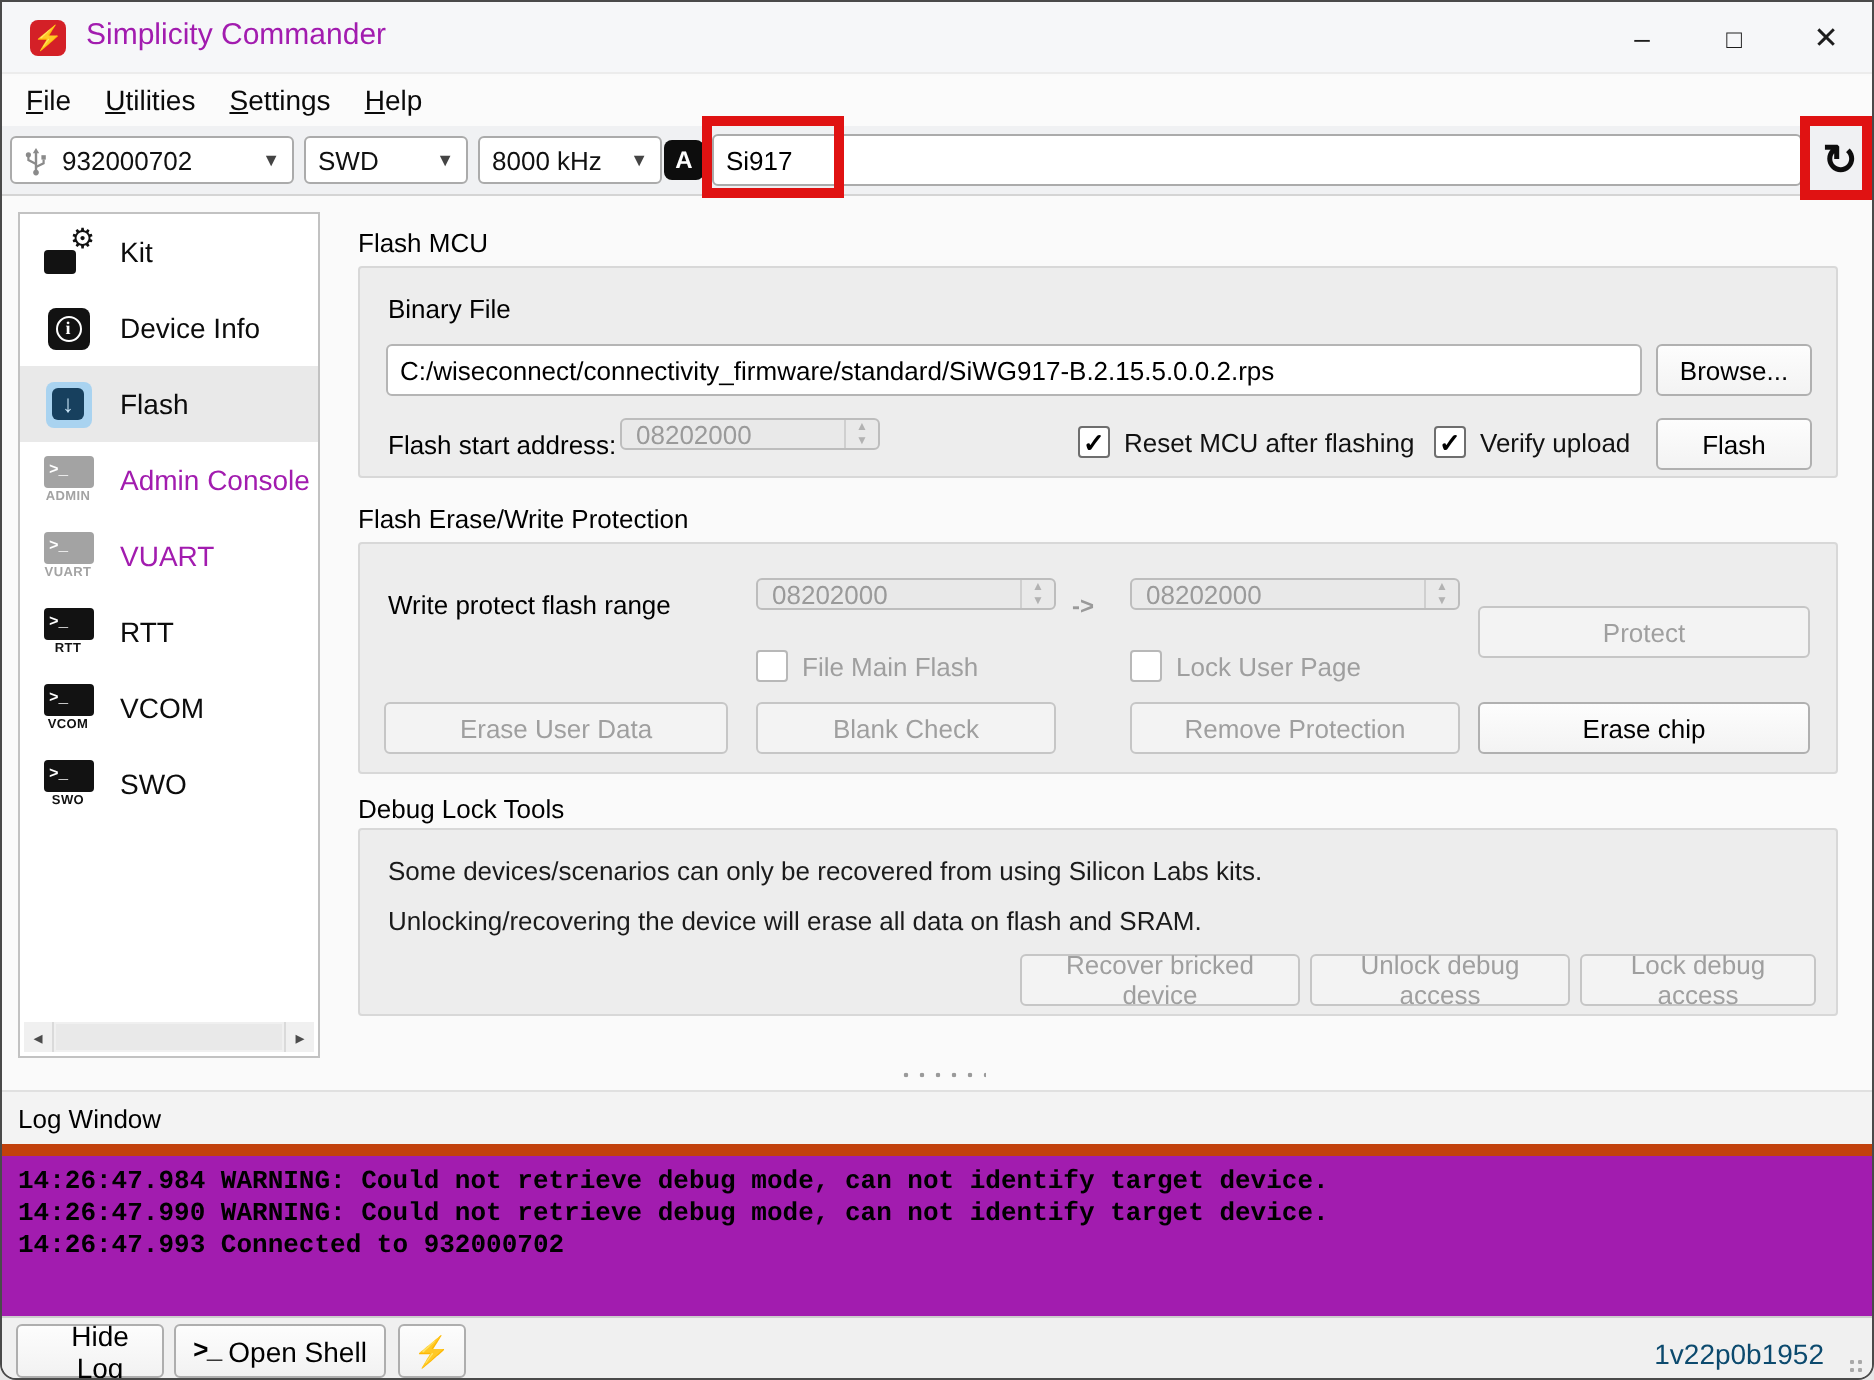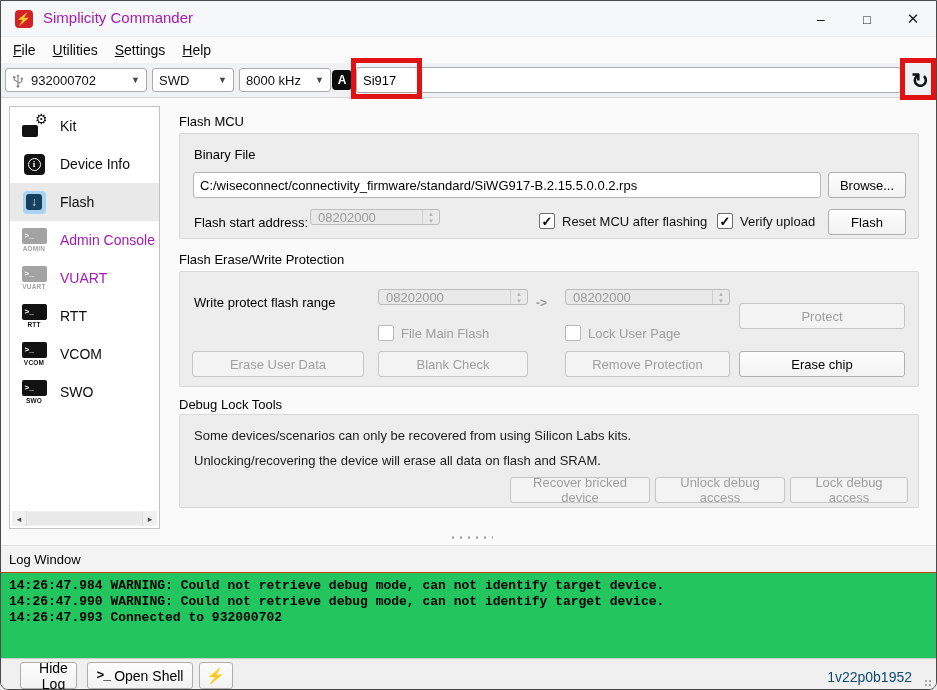--- a/index.html
+++ b/index.html
@@ -87,21 +87,21 @@
   .cbox.empty{border-color:#b8b8b8;color:transparent;}
   .clabel{font-size:13px;margin-left:7px;white-space:nowrap;}
   .clabel.dis{color:#9f9f9f;}
   .note-line{position:absolute;font-size:13px;color:#1b1b1b;white-space:nowrap;}
   .arrow-sep{position:absolute;font-size:12px;color:#9a9a9a;font-weight:bold;}
   
   .splitter-dots{position:absolute;left:448px;top:535px;width:44px;height:3px;
     background-image:radial-gradient(circle,#9a9a9a 1px,transparent 1.3px);background-size:8px 3px;background-repeat:repeat-x;}
   .log-strip{position:absolute;left:0;top:544px;width:100%;height:27px;background:#f3f3f3;border-top:1px solid #e0e0e0;}
   .log-title{position:absolute;left:8px;top:6px;font-size:13px;color:#000;}
-  .log-area{position:absolute;left:0;top:571px;width:100%;height:86px;background:#22c55e;border-top:1px solid #c2410c;
+  .log-area{position:absolute;left:0;top:571px;width:100%;height:86px;background:#a21caf;border-top:6px solid #c2410c;
     font-family:"Liberation Mono",monospace;font-size:13px;font-weight:bold;color:#000;padding:5px 0 0 8px;}
   .log-line{white-space:pre;line-height:16px;}
   
   .statusbar{position:absolute;left:0;top:657px;width:100%;height:33px;background:#f0f0f0;border-top:1px solid #cdcdcd;}
   .sb-btn{position:absolute;top:3px;height:27px;background:linear-gradient(#fdfdfd,#f2f2f2);border:1px solid #aeaeae;border-radius:3px;
     font-size:14px;display:flex;align-items:center;justify-content:center;gap:4px;cursor:default;}
   .shell-glyph{font-family:"Liberation Mono",monospace;font-weight:bold;font-size:13px;letter-spacing:-1px;}
   .bolt-glyph{font-size:15px;color:#3a3a3a;}
   .version-text{position:absolute;right:24px;top:10px;font-size:14px;color:#0c4a6e;}
   .grip{position:absolute;right:4px;bottom:4px;width:8px;height:8px;
@@ -318,21 +318,21 @@
   <div class="log-strip">
     <div class="log-title">Log Window</div>
   </div>
   <div class="log-area">
     <div class="log-line">14:26:47.984 WARNING: Could not retrieve debug mode, can not identify target device.</div>
     <div class="log-line">14:26:47.990 WARNING: Could not retrieve debug mode, can not identify target device.</div>
     <div class="log-line">14:26:47.993 Connected to 932000702</div>
   </div>
 
   <div class="statusbar">
-    <button class="sb-btn" style="left:19px;width:57px;padding-left:16px;">
+    <button class="sb-btn" style="left:7px;width:74px;padding-left:16px;">
       <span>Hide Log</span>
     </button>
     <button class="sb-btn" style="left:86px;width:106px;">
       <span class="shell-glyph">&gt;_</span>
       <span>Open Shell</span>
     </button>
     <button class="sb-btn" style="left:198px;width:34px;">
       <span class="bolt-glyph">⚡</span>
     </button>
     <div class="version-text">1v22p0b1952</div>

